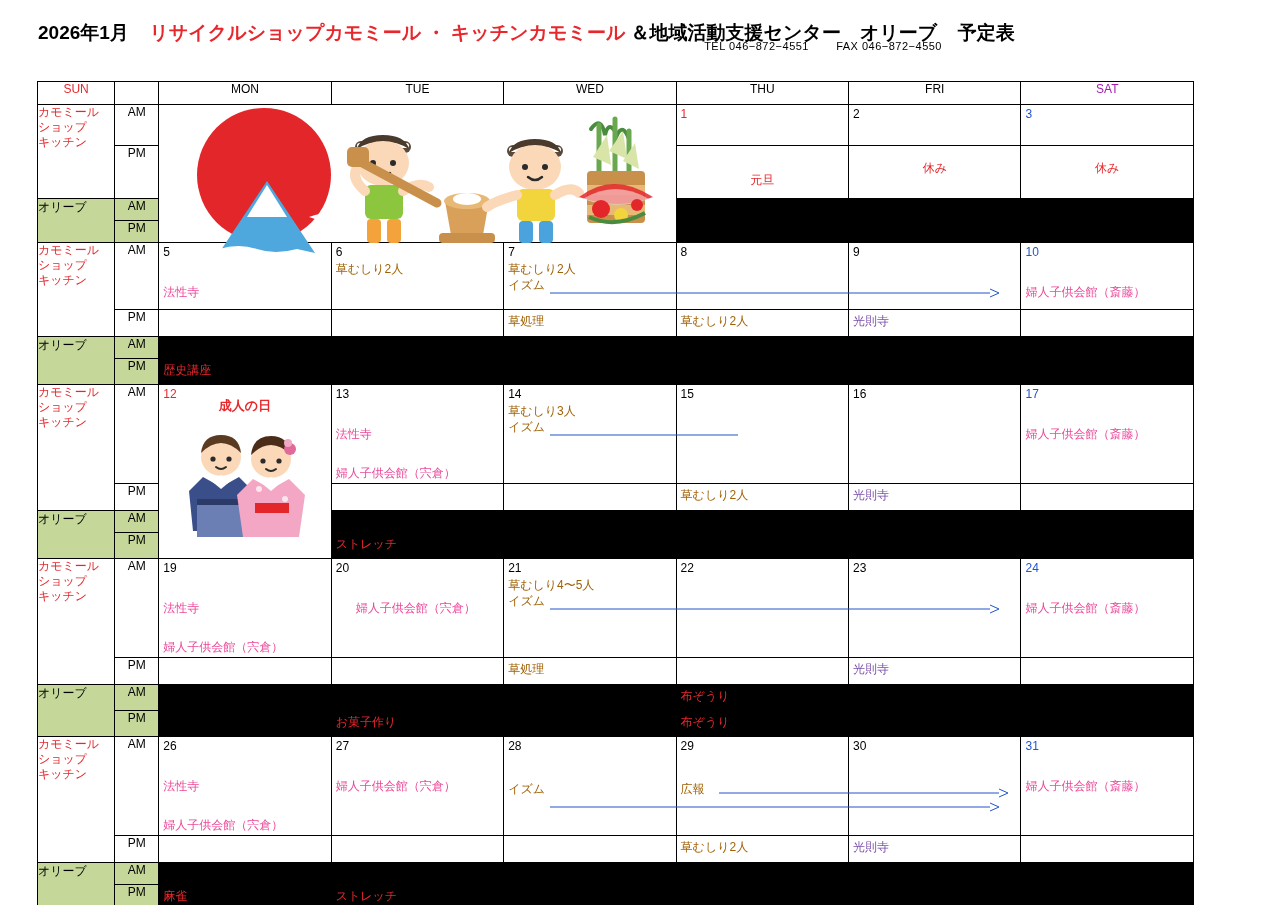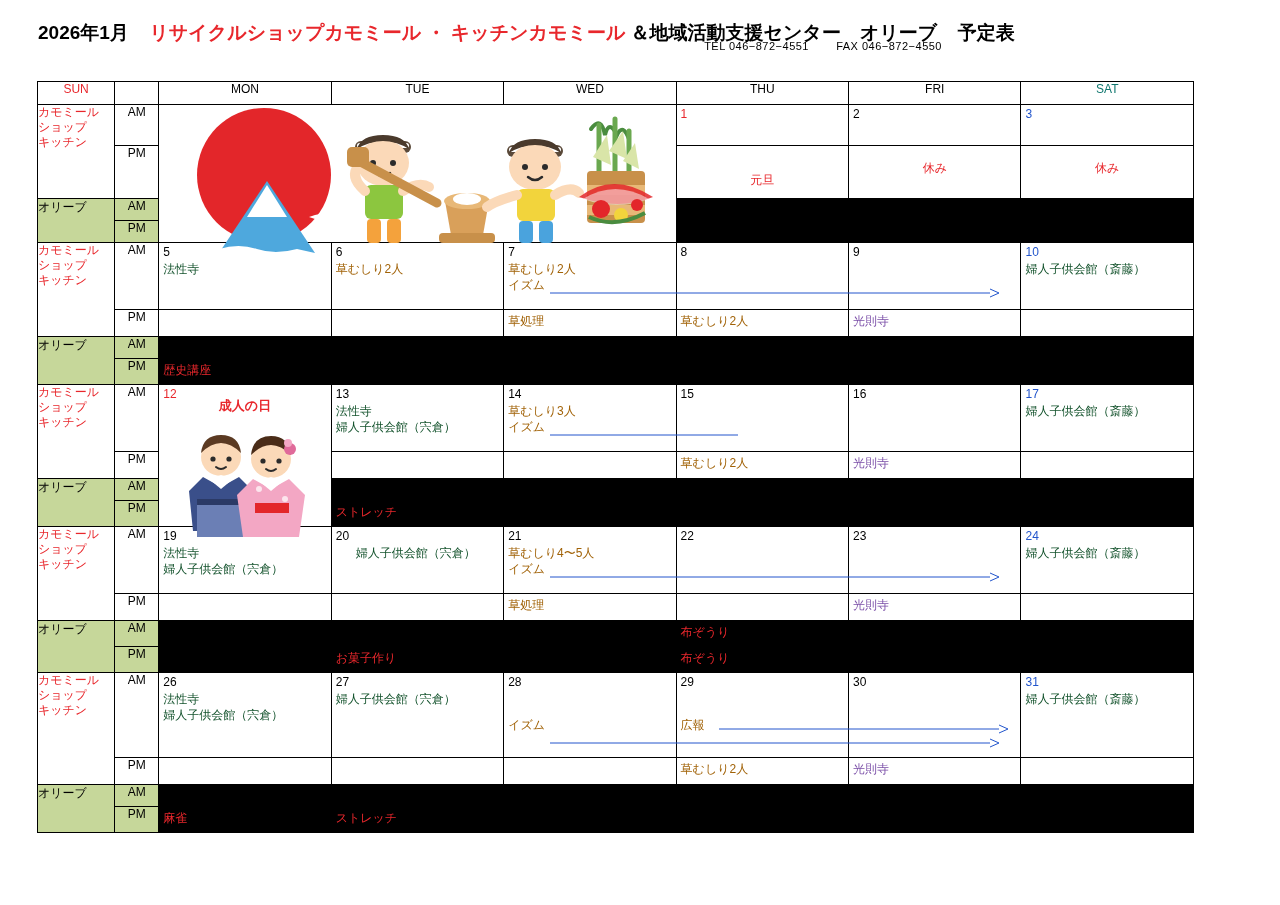--- a/index.html
+++ b/index.html
@@ -84,21 +84,21 @@
 
   
   .dow {
     height: 22px;
     text-align: center;
     vertical-align: middle;
     font-size: 13px;
     color: #000;
   }
   .dow.sun { color: #e8272c; }
-  .dow.sat { color: #0f766e; }
+  .dow.sat { color: #a21caf; }
 
   
   .lbl-kamo {
     color: #e8272c;
     font-size: 11px;
     line-height: 15px;
     padding: 5px 0 0 4px;
     vertical-align: middle;
     text-align: left;
   }
@@ -130,21 +130,21 @@
   .daynum.sat { color: #2255cc; }
 
   .cell-body {
     padding: 18px 4px 2px 4px;
     line-height: 16px;
     min-height: 20px;
   }
   .cell-body.nopad { padding-top: 3px; }
 
   .ev { display: block; white-space: nowrap; }
-  .ev.blue  { color: #14532d; }
+  .ev.blue  { color: #ec4899; margin-top: 23px; }
   .ev.black { color: #a16207; }
   .ev.red   { color: #e8272c; }
   .ev.purple{ color: #7b4fa8; }
   .ev.center{ text-align: center; }
   .ev.indent{ padding-left: 20px; }
 
   td.am-kamo { height: 66px; }
   td.pm-kamo { height: 26px; }
   td.olive-cell { background: #000000; height: 21px; }
   .center-red {

